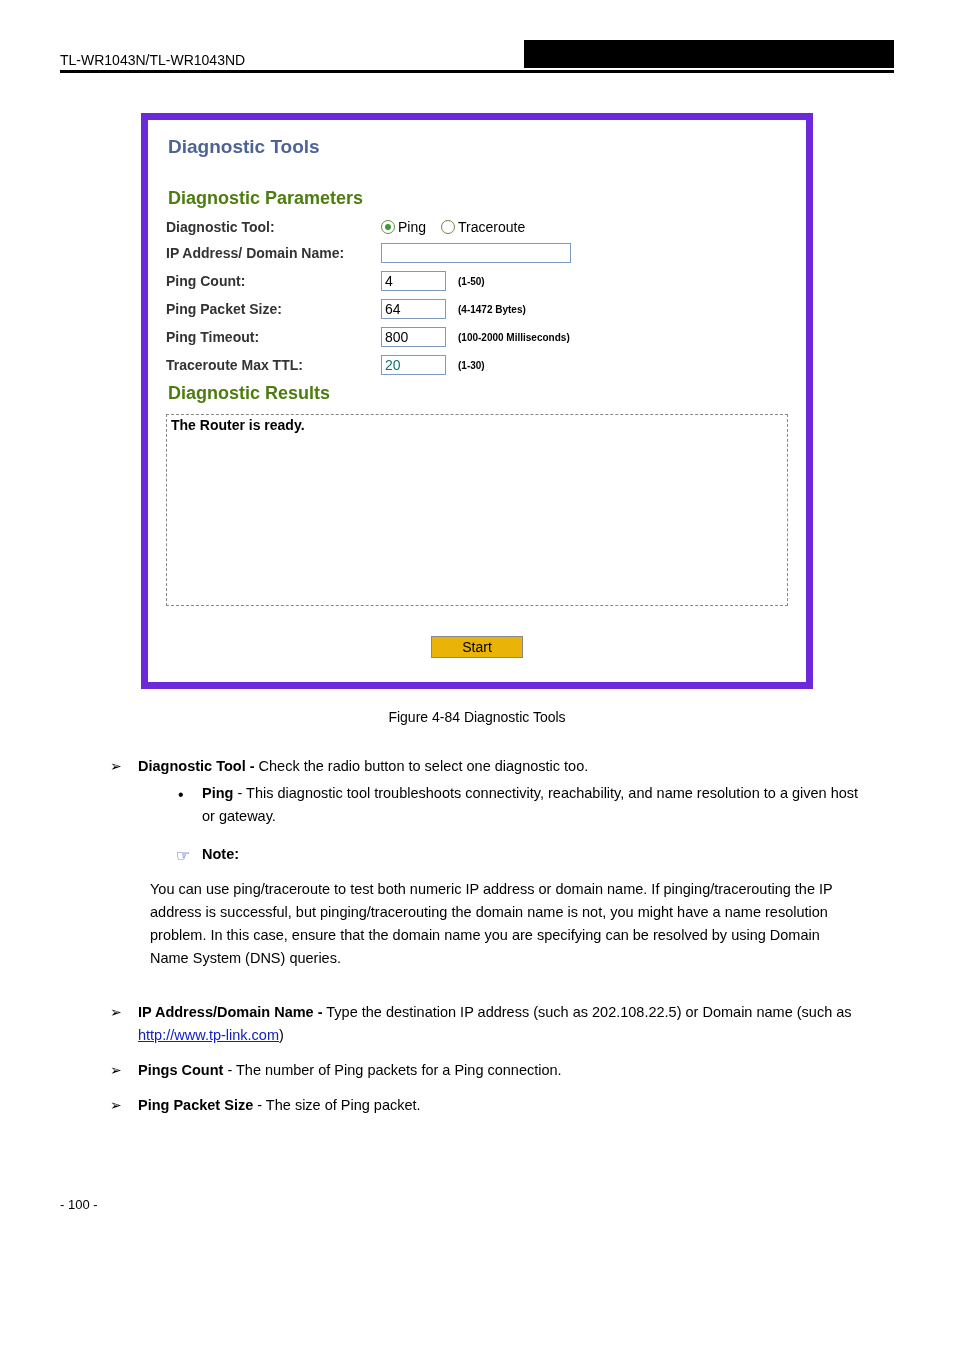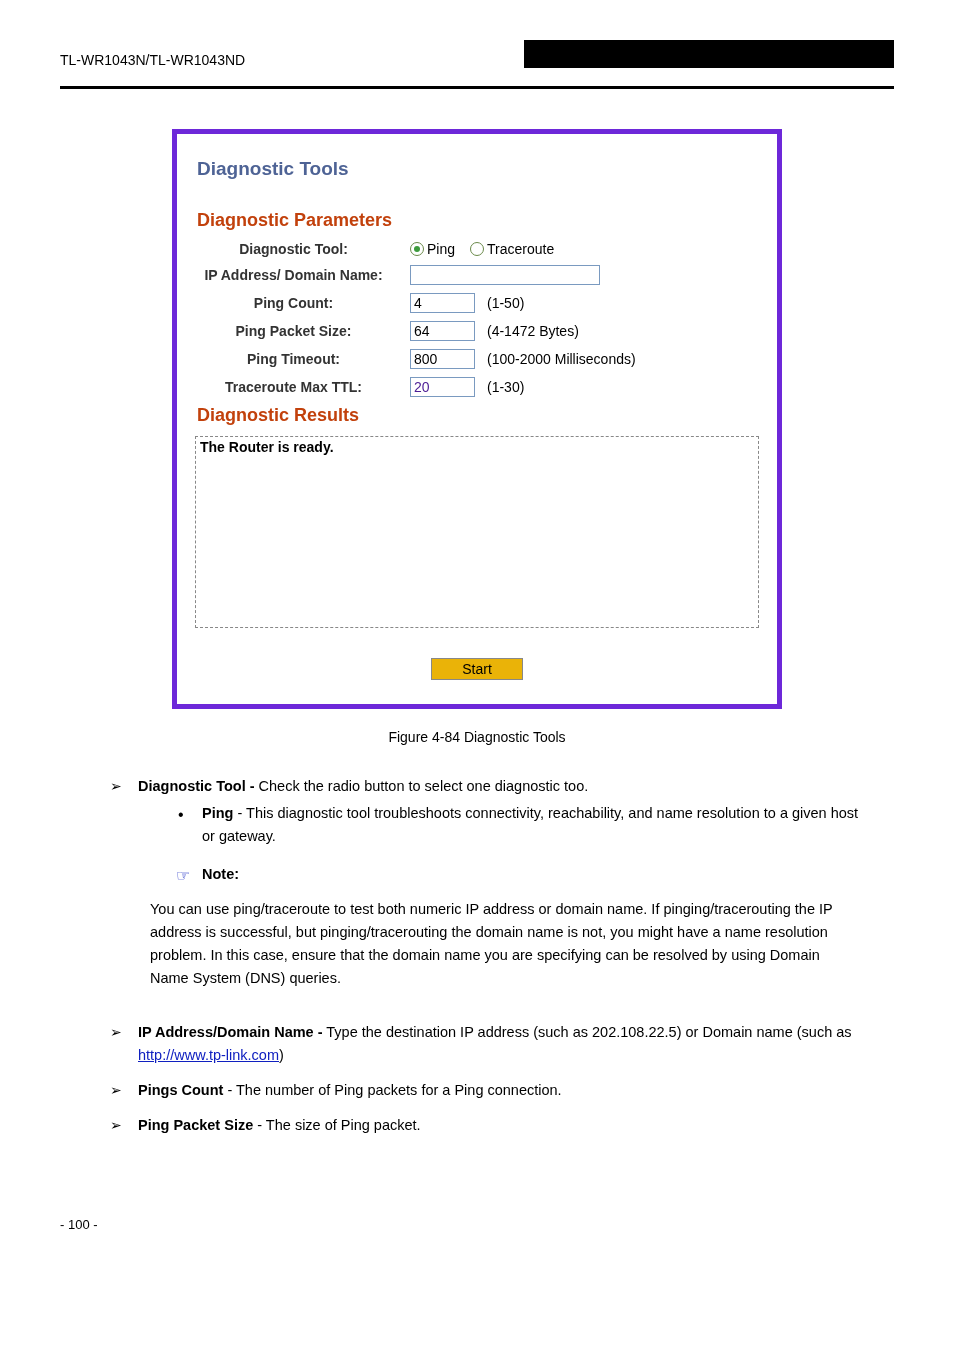--- a/index.html
+++ b/index.html
@@ -12,60 +12,60 @@
     }
     .page {
       padding: 40px 60px;
     }
     .header {
       display: flex;
       justify-content: space-between;
       align-items: flex-end;
       border-bottom: 3px solid #000;
       margin-bottom: 40px;
-      padding-bottom: 18px;
+      padding-bottom: 2px;
     }
     .header-right {
       background: #000;
       color: #000;
       width: 370px;
       height: 28px;
     }
     .screenshot-frame {
-      width: 610px;
+      width: 672px;
       margin: 0 auto 20px;
-      border: 5px solid #6d28d9;
-      background: #fff;
-      padding: 24px 18px 24px;
+      border: 7px solid #6d28d9;
+      background: #fff;
+      padding: 16px 18px 24px;
     }
     .tool-title {
       font-family: Arial, sans-serif;
       font-weight: bold;
       font-size: 19px;
       color: #4E6395;
       margin-bottom: 30px;
       margin-left: 2px;
     }
     .section-title {
       font-family: Arial, sans-serif;
       font-weight: bold;
       font-size: 18px;
-      color: #c2410c;
+      color: #4d7c0f;
       margin-bottom: 10px;
       margin-left: 2px;
     }
     .form-row {
       display: flex;
       align-items: center;
       margin-bottom: 8px;
       font-size: 14px;
     }
     .form-label {
       width: 215px;
-      text-align: center;
+      text-align: left;
       font-weight: bold;
       color: #333;
       padding-right: 18px;
     }
     .form-value {
       display: flex;
       align-items: center;
       gap: 12px;
     }
     .radio-group {
@@ -100,24 +100,24 @@
     .text-input {
       border: 1px solid #7a9ac0;
       font-size: 14px;
       padding: 1px 3px;
       height: 20px;
       background: #fff;
       font-family: Arial, sans-serif;
     }
     .text-input.wide { width: 190px; }
     .text-input.narrow { width: 65px; }
-    .text-input.disabled { color: #4c1d95; background: #fff; }
+    .text-input.disabled { color: #0f766e; background: #fff; }
     .hint {
-      font-weight: normal;
-      font-size: 14px;
+      font-weight: bold;
+      font-size: 10px;
     }
     .results-box {
       border: 1px dashed #888;
       min-height: 192px;
       margin-top: 6px;
       padding: 2px 4px;
       font-size: 14px;
       background: #fff;
       font-weight: bold;
     }

